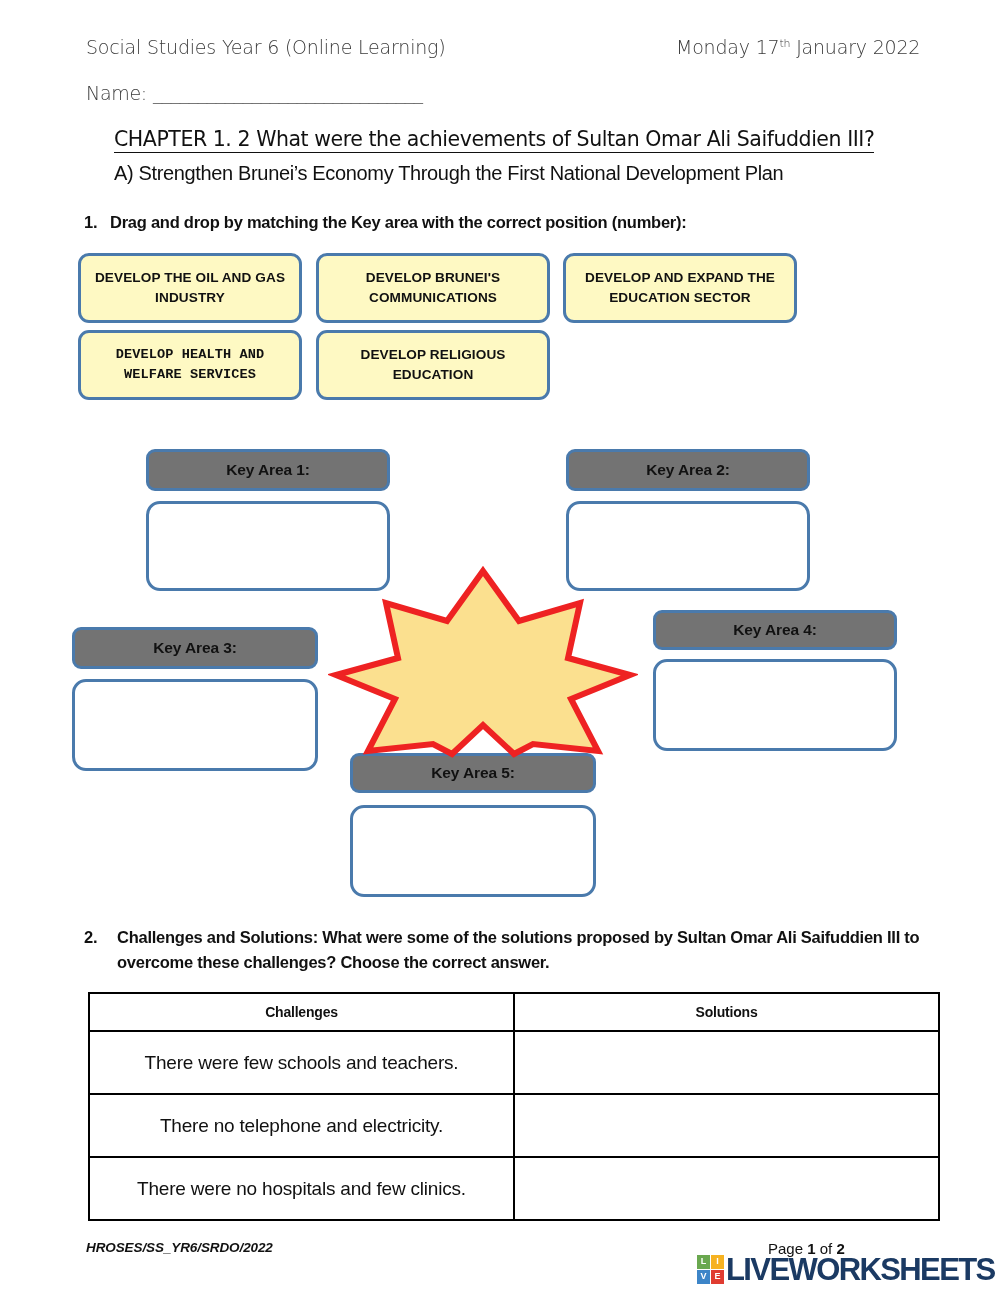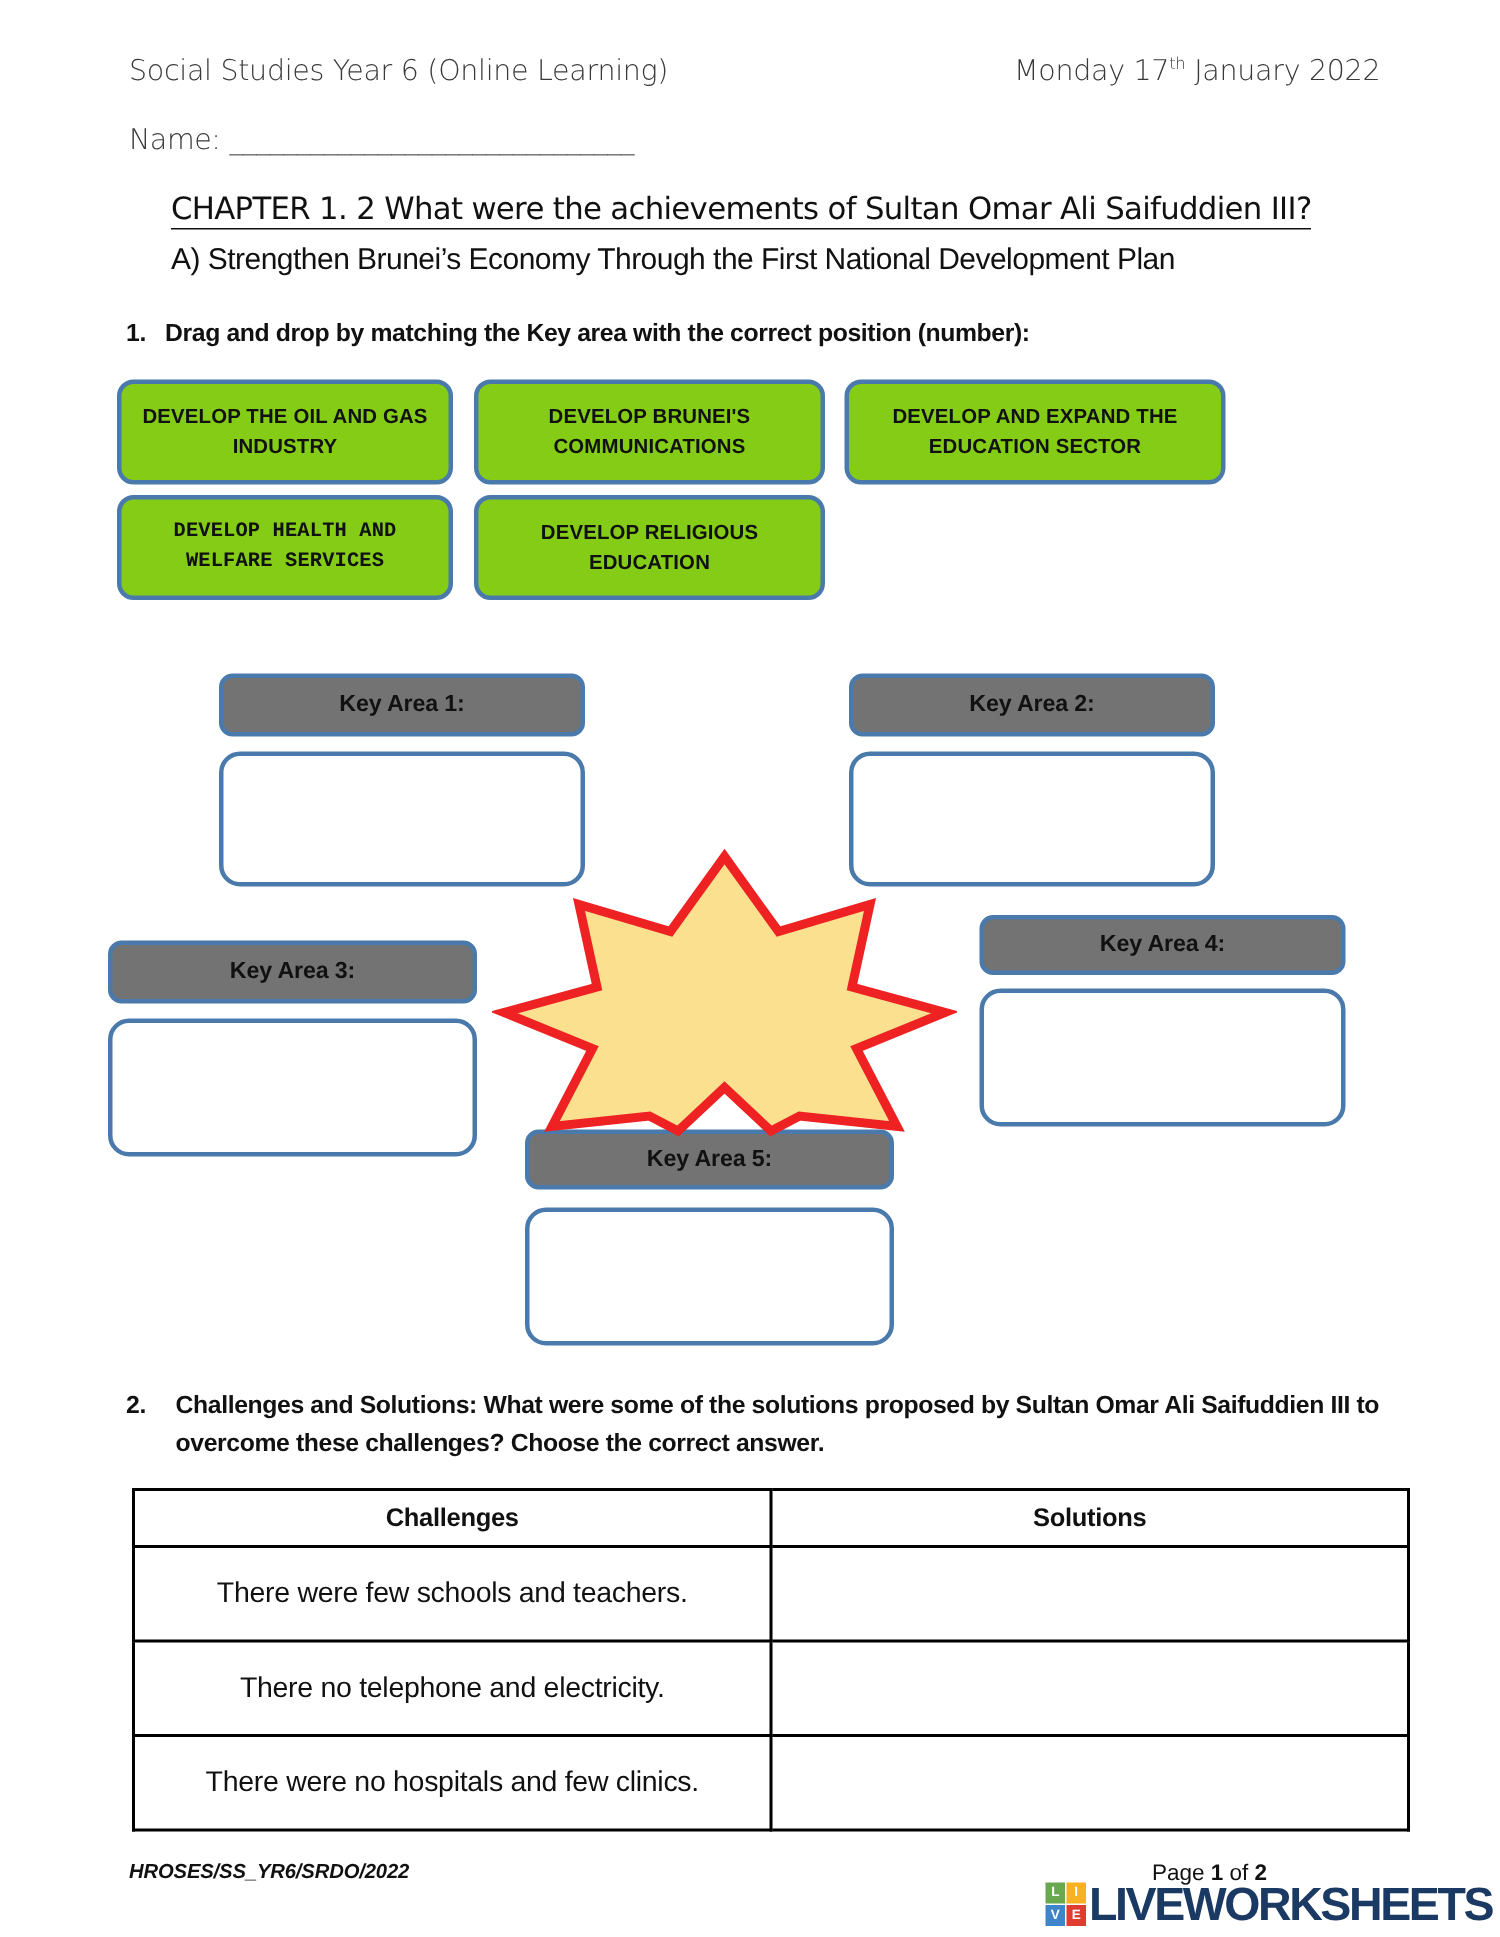--- a/index.html
+++ b/index.html
@@ -104,21 +104,21 @@
     letter-spacing: -0.25px;
     color: #111;
   }
   .q1 .qnum { display: inline-block; width: 26px; }
 
   
   .drag-box {
     position: absolute;
     border: 3.5px solid #4a7aac;
     border-radius: 11px;
-    background: #84cc16;
+    background: #fef9c3;
     box-sizing: border-box;
     display: flex;
     align-items: center;
     justify-content: center;
     text-align: center;
     font-size: 13.6px;
     font-weight: bold;
     letter-spacing: 0.1px;
     line-height: 1.5;
     color: #111;
@@ -204,21 +204,21 @@
     width: 852px;
     border-collapse: collapse;
     table-layout: fixed;
   }
   .cs-table th, .cs-table td {
     border: 2.2px solid #000;
     box-sizing: border-box;
   }
   .cs-table th {
     height: 38px;
-    font-size: 17px;
+    font-size: 14px;
     font-weight: bold;
     letter-spacing: -0.2px;
     color: #111;
     text-align: center;
   }
   .cs-table td {
     height: 63px;
     font-size: 19px;
     font-weight: 400;
     letter-spacing: -0.2px;
@@ -303,21 +303,21 @@
 
   <div class="chapter-title">CHAPTER 1. 2 What were the achievements of Sultan Omar Ali Saifuddien III?</div>
   <div class="section-a">A) Strengthen Brunei’s Economy Through the First National Development Plan</div>
 
   <div class="q1">
     <span class="qnum">1.</span><span>Drag and drop by matching the Key area with the correct position (number):</span>
   </div>
 
   <div class="drag-box" style="left:78px;  top:253px; width:224px; height:70px;">DEVELOP THE OIL AND GAS INDUSTRY</div>
   <div class="drag-box" style="left:316px; top:253px; width:234px; height:70px;">DEVELOP BRUNEI'S COMMUNICATIONS</div>
-  <div class="drag-box" style="left:563px; top:253px; width:254px; height:70px;">DEVELOP AND EXPAND THE EDUCATION SECTOR</div>
+  <div class="drag-box" style="left:563px; top:253px; width:234px; height:70px;">DEVELOP AND EXPAND THE EDUCATION SECTOR</div>
 
   <div class="drag-box" style="left:78px;  top:330px; width:224px; height:70px;font-family:Liberation Mono, monospace;">DEVELOP HEALTH AND WELFARE SERVICES</div>
   <div class="drag-box" style="left:316px; top:330px; width:234px; height:70px;">DEVELOP RELIGIOUS EDUCATION</div>
 
   <div class="ka-label" style="left:146px; top:449px; width:244px; height:42px;">Key Area 1:</div>
   <div class="ka-answer" style="left:146px; top:501px; width:244px; height:90px;"></div>
 
   <div class="ka-label" style="left:566px; top:449px; width:244px; height:42px;">Key Area 2:</div>
   <div class="ka-answer" style="left:566px; top:501px; width:244px; height:90px;"></div>
 

